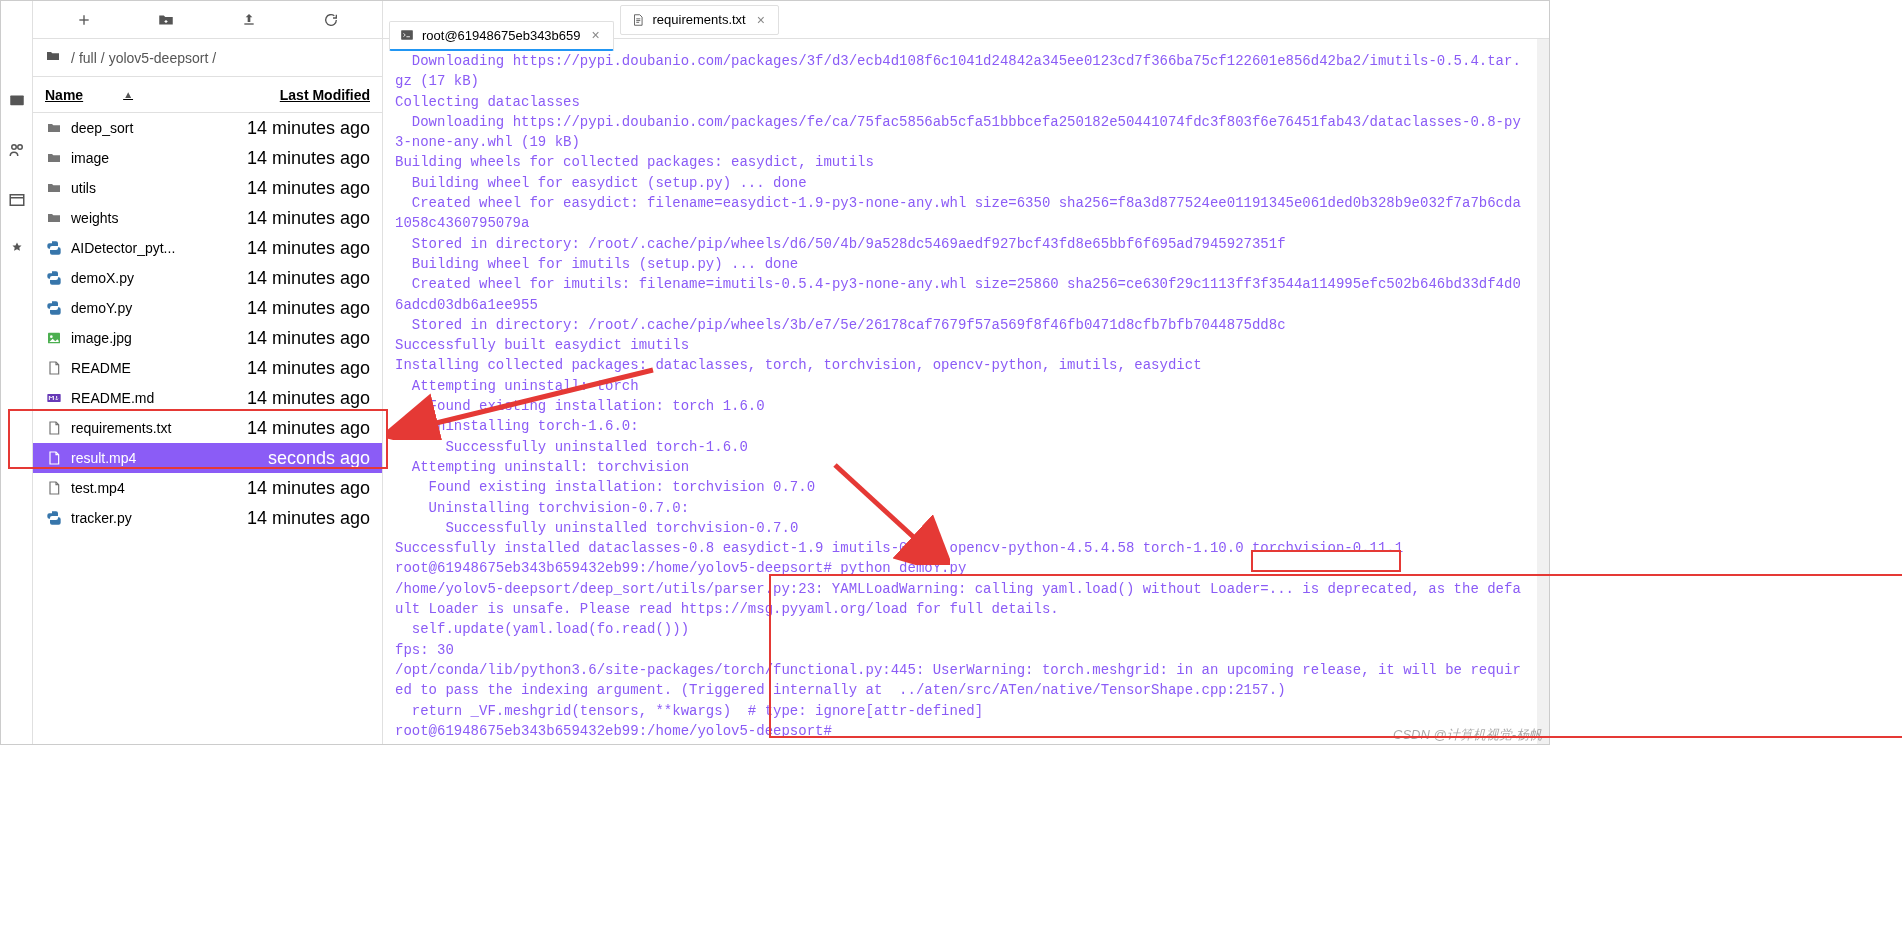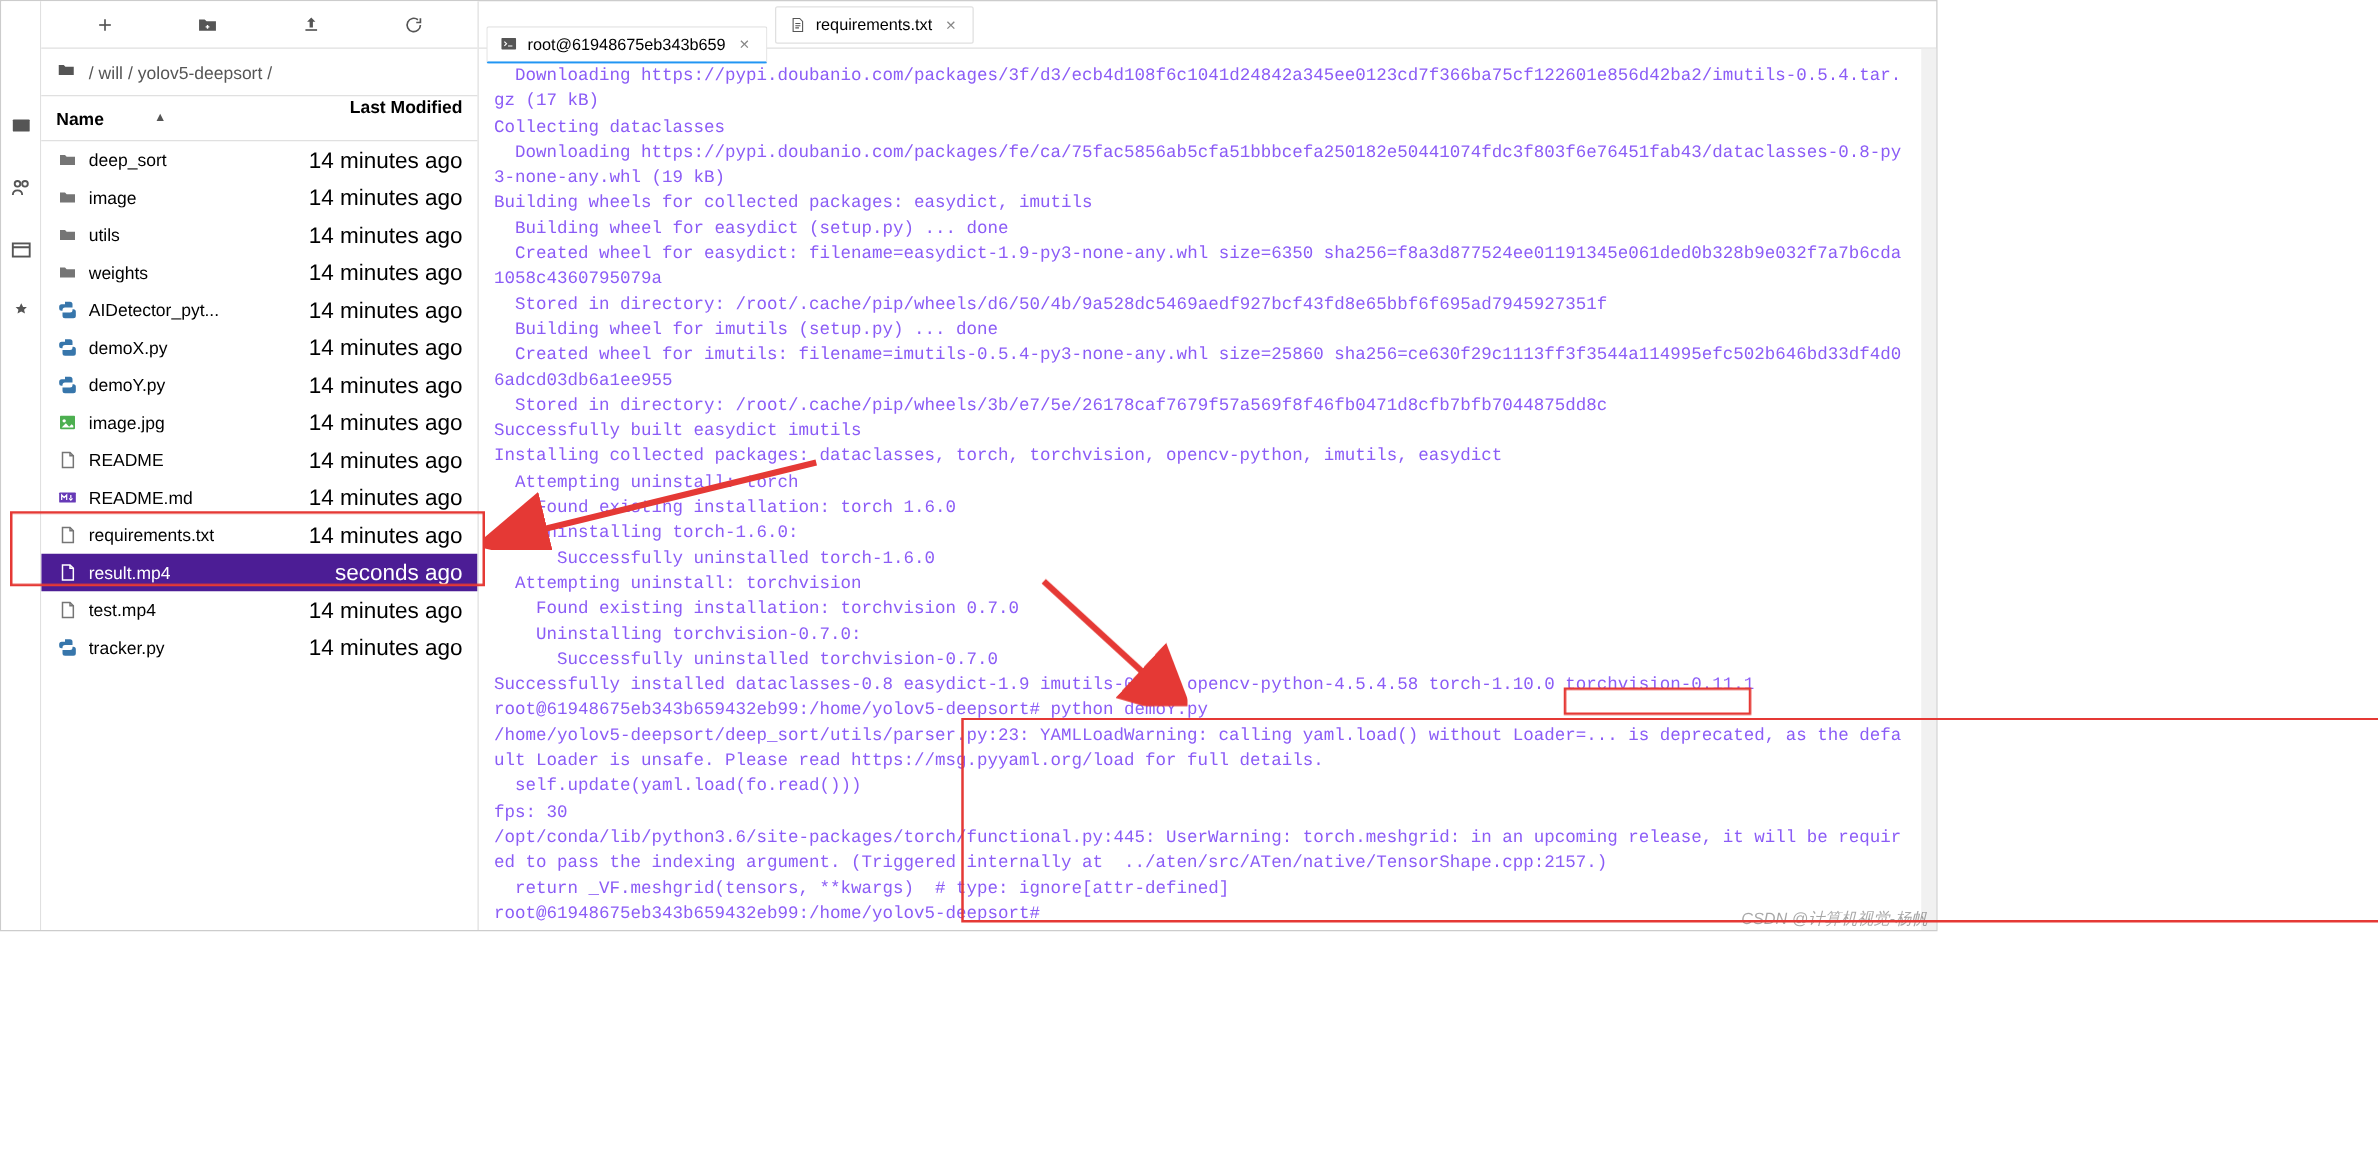--- a/index.html
+++ b/index.html
@@ -70,37 +70,39 @@
       padding: 0 12px;
       font-size: 14px;
       color: #555;
       border-bottom: 1px solid #e0e0e0;
       gap: 4px;
     }
     .breadcrumb .bc-icon { margin-right: 6px; color: #555; }
     .headers {
       height: 36px;
       display: flex;
+      align-items: center;
       padding: 0 12px;
       border-bottom: 1px solid #e0e0e0;
       font-weight: 600;
       font-size: 14px;
+      text-decoration: underline;
     }
     .headers .h-name { flex: 1; display: flex; align-items: center; gap: 40px; }
     .headers .h-mod { width: 130px; text-align: right; }
     .headers .caret-up { font-size: 10px; color: #555; }
     .file-list { flex: 1; overflow-y: auto; }
     .file-row {
       height: 30px;
       display: flex;
       align-items: center;
       padding: 0 12px;
       cursor: pointer;
     }
-    .file-row.selected { background: #4c1d95; color: #fff; justify-content: space-between; }
+    .file-row.selected { background: #8b5cf6; color: #fff; justify-content: space-between; }
     .file-row.selected .file-icon { color: #fff; }
     .file-icon {
       width: 18px;
       height: 18px;
       margin-right: 8px;
       display: flex;
       align-items: center;
       justify-content: center;
       color: #555;
       flex-shrink: 0;
@@ -263,21 +265,21 @@
       </div>
     </div>
 
     <div class="breadcrumb">
       <span class="bc-icon">
         <svg viewBox="0 0 24 24" width="16" height="16" fill="currentColor">
             <path d="M3 6h6l2 2h10v10H3z"></path>
           </svg>
       </span>
       <span>/ </span>
-      <span>will</span>
+      <span>full</span>
       <span> / </span>
       <span>yolov5-deepsort</span>
       <span> /</span>
     </div>
 
     <div class="headers">
       <div class="h-name">
         <span>Name</span>
         <span class="caret-up">▲</span>
       </div>

